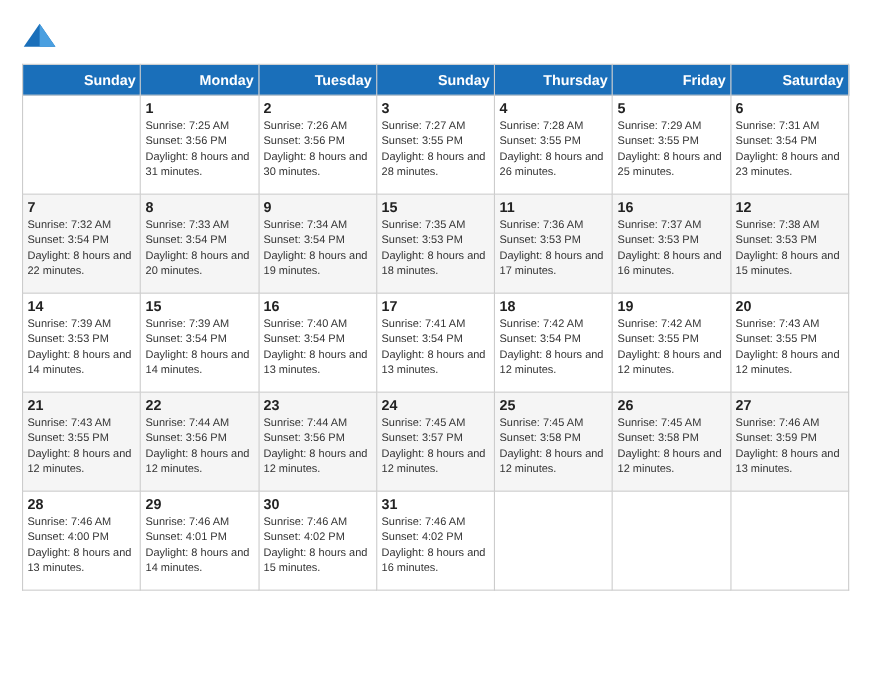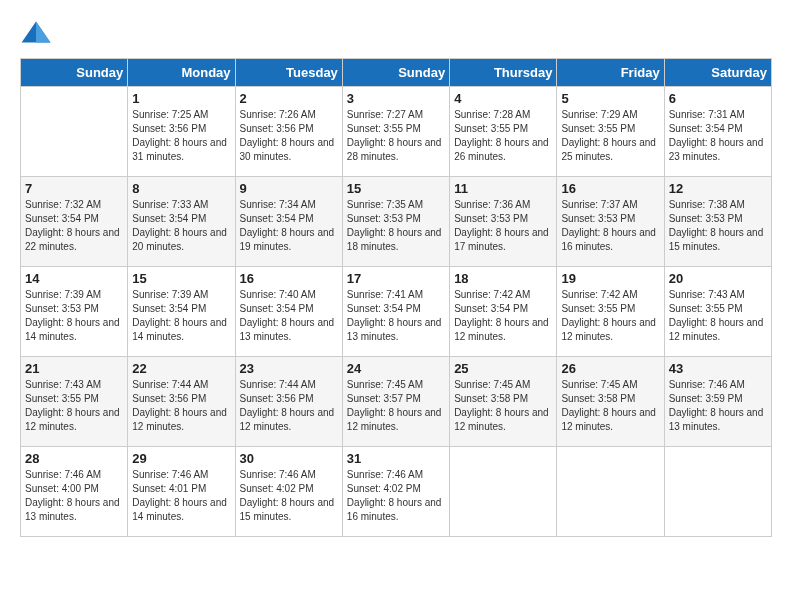--- a/index.html
+++ b/index.html
@@ -228,21 +228,21 @@
         </td>
         <td>
           <div class="day-number">25</div>
           <div class="day-info">Sunrise: 7:45 AM<br>Sunset: 3:58 PM<br>Daylight: 8 hours and 12 minutes.</div>
         </td>
         <td>
           <div class="day-number">26</div>
           <div class="day-info">Sunrise: 7:45 AM<br>Sunset: 3:58 PM<br>Daylight: 8 hours and 12 minutes.</div>
         </td>
         <td>
-          <div class="day-number">43</div>
+          <div class="day-number">27</div>
           <div class="day-info">Sunrise: 7:46 AM<br>Sunset: 3:59 PM<br>Daylight: 8 hours and 13 minutes.</div>
         </td>
       </tr>
       <tr>
         <td>
           <div class="day-number">28</div>
           <div class="day-info">Sunrise: 7:46 AM<br>Sunset: 4:00 PM<br>Daylight: 8 hours and 13 minutes.</div>
         </td>
         <td>
           <div class="day-number">29</div>

